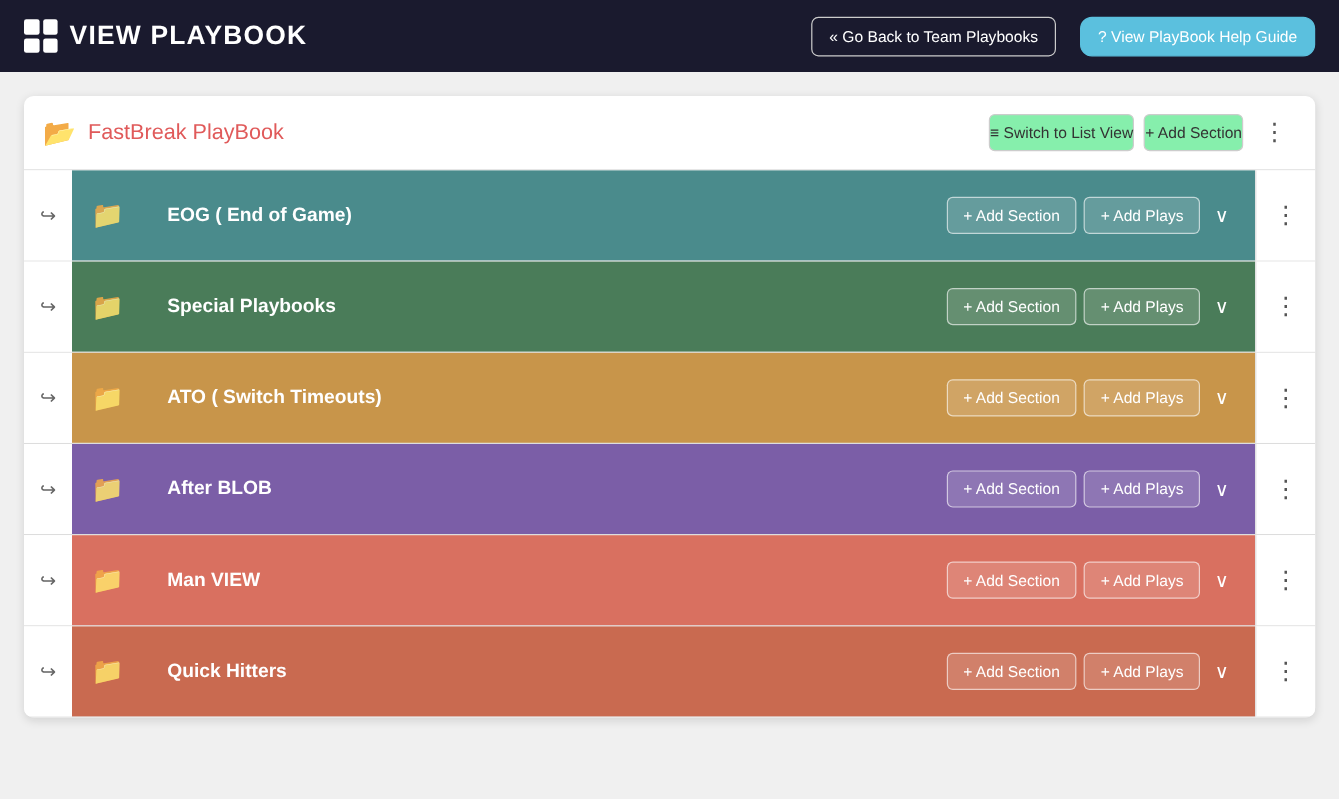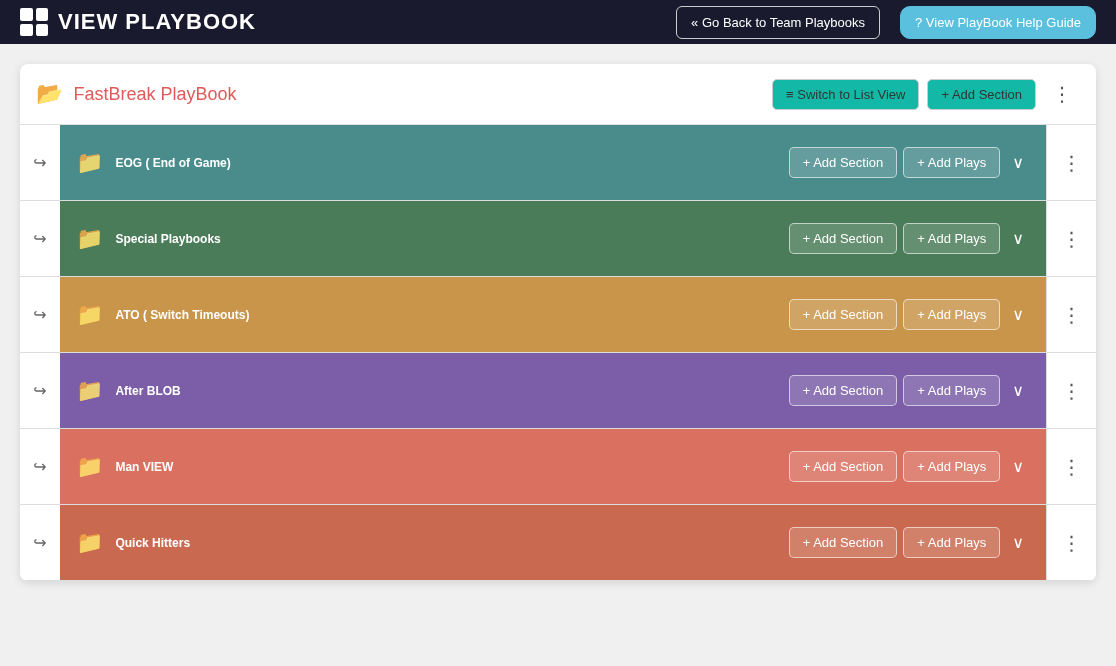--- a/index.html
+++ b/index.html
@@ -7,21 +7,21 @@
       font-family: -apple-system, BlinkMacSystemFont, 'Segoe UI', Arial, sans-serif;
       background: #f0f0f0;
       width: 1116px;
       height: 666px;
       overflow: hidden;
     }
 
     
     .top-nav {
       background: #1a1a2e;
-      height: 44px;
+      height: 60px;
       display: flex;
       align-items: center;
       padding: 0 20px;
       gap: 20px;
     }
     .nav-logo {
       display: flex;
       align-items: center;
       gap: 10px;
     }
@@ -97,22 +97,22 @@
       flex: 1;
     }
     .header-actions {
       display: flex;
       align-items: center;
       gap: 8px;
     }
     .header-action-btn {
       border: 1.5px solid #ccc;
       border-radius: 5px;
-      padding: 7px 13px;
-      background: #14b8a6;
+      padding: 7px 0;
+      background: #86efac;
       font-size: 13px;
       cursor: pointer;
       display: flex;
       align-items: center;
       gap: 5px;
       color: #333;
     }
     .header-more-btn {
       border: none;
       background: transparent;
@@ -147,23 +147,24 @@
       padding: 0 16px;
       min-height: 75px;
     }
     .section-folder-icon {
       font-size: 22px;
       margin-right: 12px;
       opacity: 0.85;
     }
     .section-name {
       color: white;
-      font-size: 12px;
+      font-size: 16px;
       font-weight: 700;
       flex: 1;
+      margin-left: 24px;
     }
     .section-actions {
       display: flex;
       align-items: center;
       gap: 6px;
     }
     .section-btn {
       border: 1.5px solid rgba(255,255,255,0.6);
       border-radius: 5px;
       padding: 7px 13px;

